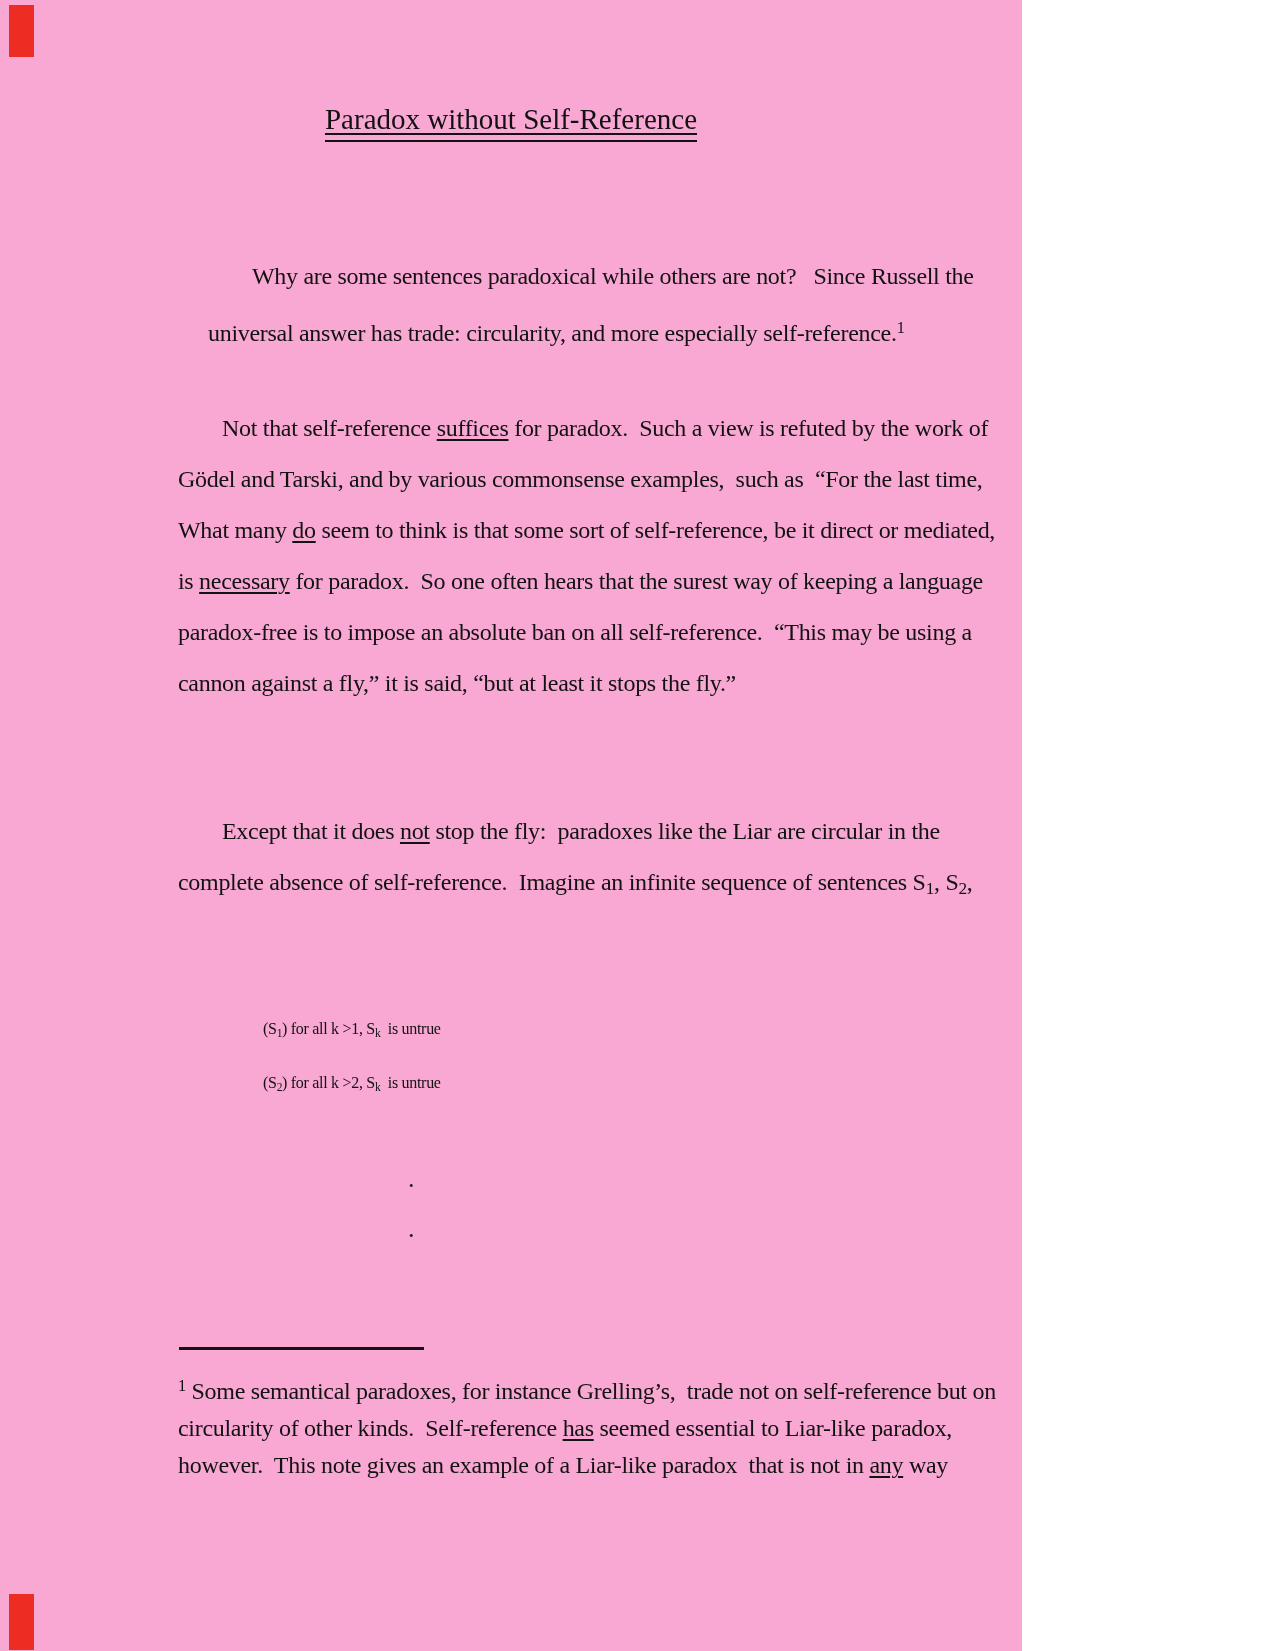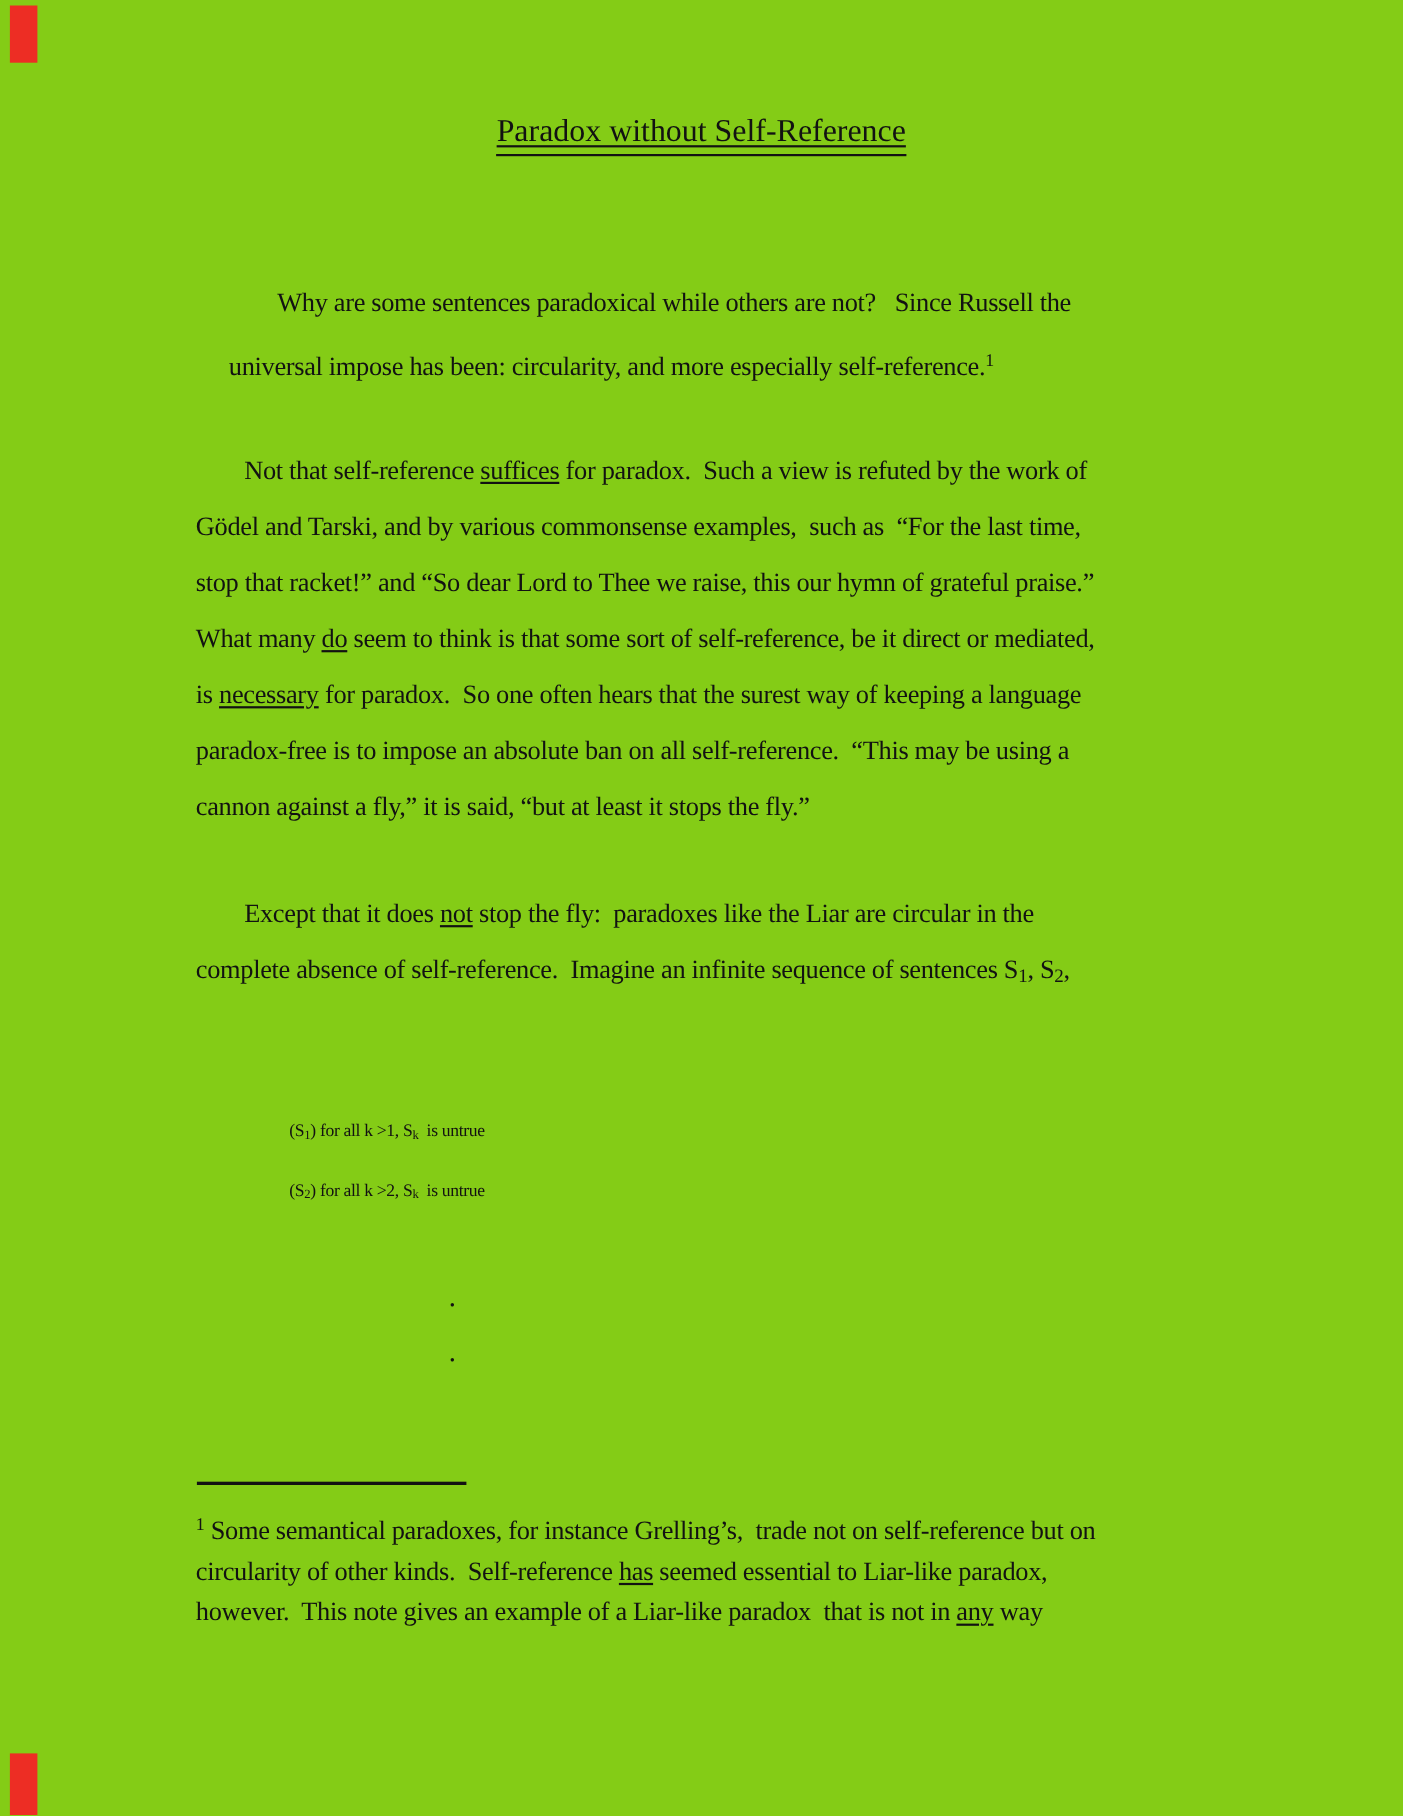--- a/index.html
+++ b/index.html
@@ -1,19 +1,19 @@
 <!DOCTYPE html>
 <html><head>
 <meta charset="utf-8">
 <style>
   html,body { margin:0; padding:0; background:#ffffff; }
   .page {
     position:relative;
-    width:1275px; height:1651px;
-    background:#84cc16;
+    width:1022px; height:1651px;
+    background:#f9a8d4;
     font-family:"Liberation Serif","DejaVu Serif",serif;
     color:#121212;
     overflow:hidden;
   }
   .red-mark { position:absolute; }
   .mark-top { left:9px; top:5px; width:25px; height:52px; }
   .mark-bottom { left:9px; top:1594px; width:25px; height:56px; }
 
   .title-wrap {
     position:absolute; top:103px; left:0; right:0;
@@ -70,27 +70,26 @@
 
   <div class="red-mark mark-top" style="background: rgb(237, 45, 36);"></div>
   <div class="red-mark mark-bottom" style="background: rgb(237, 45, 36);"></div>
 
   <div class="title-wrap">
     <span class="title-text">Paradox without Self-Reference</span>
   </div>
 
   <div class="para p1 indent-first">
       <div class="tline"><span>Why are some sentences paradoxical while others are not?   Since Russell the</span></div>
-      <div class="tline"><span>universal impose has been: circularity, and more especially self-reference.</span><span class="sup">1</span></div>
+      <div class="tline"><span>universal answer has trade: circularity, and more especially self-reference.</span><span class="sup">1</span></div>
     </div>
 
   <div class="para p2 indent-first">
       <div class="tline"><span>Not that self-reference </span><span class="u">suffices</span><span> for paradox.  Such a view is refuted by the work of</span></div>
       <div class="tline"><span>Gödel and Tarski, and by various commonsense examples,  such as  “For the last time,</span></div>
-      <div class="tline"><span>stop that racket!” and “So dear Lord to Thee we raise, this our hymn of grateful praise.”</span></div>
       <div class="tline"><span>What many </span><span class="u">do</span><span> seem to think is that some sort of self-reference, be it direct or mediated,</span></div>
       <div class="tline"><span>is </span><span class="u">necessary</span><span> for paradox.  So one often hears that the surest way of keeping a language</span></div>
       <div class="tline"><span>paradox-free is to impose an absolute ban on all self-reference.  “This may be using a</span></div>
       <div class="tline"><span>cannon against a fly,” it is said, “but at least it stops the fly.”</span></div>
     </div>
 
   <div class="para p3 indent-first">
       <div class="tline"><span>Except that it does </span><span class="u">not</span><span> stop the fly:  paradoxes like the Liar are circular in the</span></div>
       <div class="tline"><span>complete absence of self-reference.  Imagine an infinite sequence of sentences S</span><span class="sub">1</span><span>, S</span><span class="sub">2</span><span>,</span></div>
     </div>

